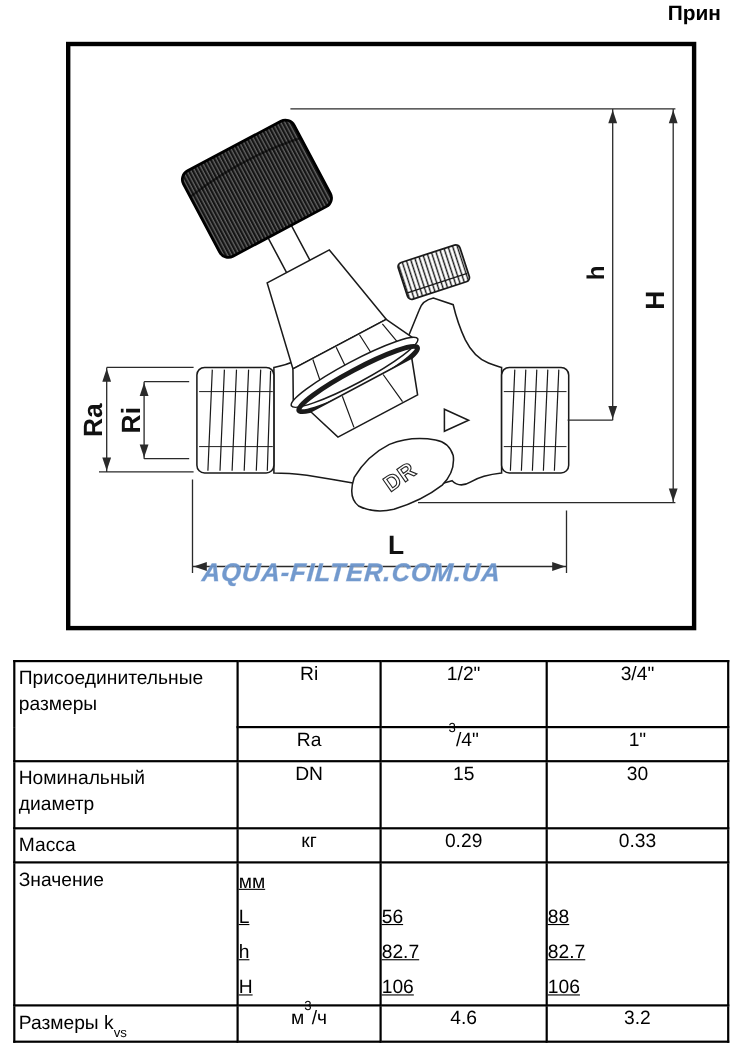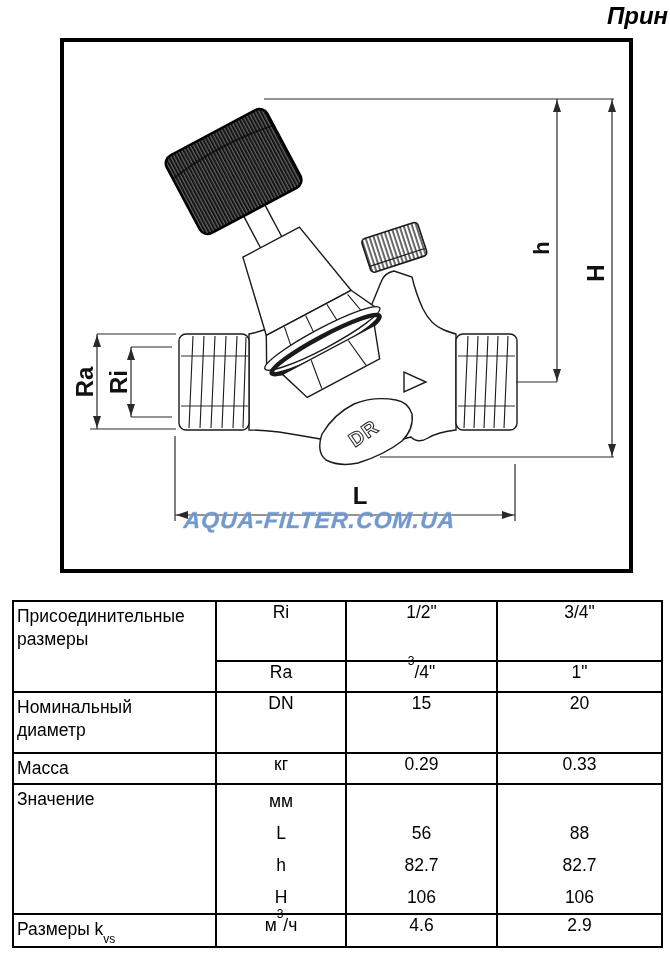--- a/index.html
+++ b/index.html
@@ -3,21 +3,21 @@
 <meta charset="utf-8">
 <style>
   html,body { margin:0; padding:0; }
   body {
     width:670px; height:960px; position:relative; overflow:hidden;
     background:#ffffff; color:#000;
     font-family:"Liberation Sans", sans-serif;
   }
   .header-frag {
     position:absolute; top:2px; left:607px;
-    font-size:24px; font-weight:bold; white-space:nowrap;font-style:italic;
+    font-size:19px; font-weight:bold; white-space:nowrap;
   }
   .frame {
     position:absolute; left:60px; top:38px;
     width:565px; height:527px; border:4px solid #000; background:#fff;
   }
   .frame svg { display:block; }
   svg text { font-family:"Liberation Sans", sans-serif; }
   .dimlabel { font-size:24px; font-weight:bold; fill:#111; }
   .dimlabel-sm { font-size:22px; font-weight:bold; fill:#111; }
   .dr-text { font-size:20px; font-weight:bold; fill:#fff; stroke:#222; stroke-width:1; letter-spacing:1px; }
@@ -37,21 +37,21 @@
   td.c2 { width:149px; }
   td.c3 { width:163px; }
   .lbl { padding:3px 2px 0 3px; line-height:1.3; max-width:178px; }
   .ctr { text-align:center; padding-top:3px; }
   .tall { height:58px; }
   .short { height:29px; }
   .dn-h { height:59px; }
   .mass-h { height:29px; }
   .dims-h { height:125px; }
   .kvs-h { height:31px; }
-  .dimline { height:32px; line-height:32px; text-align:center; }
+  .dimline { height:32px; line-height:32px; text-align:left;text-decoration:underline; }
   sup.s { font-size:12px; line-height:0; position:relative; top:-6px; }
   sub.s { font-size:12px; line-height:0; position:relative; top:3px; }
 </style>
 </head>
 <body>
 
 <div class="header-frag">Прин</div>
 
 <div class="frame">
   <svg width="565" height="527" viewBox="0 0 565 527">
@@ -190,21 +190,21 @@
     <td class="c0 dn-h">
       <div class="lbl">Номинальный диаметр</div>
     </td>
     <td class="c1 dn-h ctr">
       <span>DN</span>
     </td>
     <td class="c2 dn-h ctr">
       <span>15</span>
     </td>
     <td class="c3 dn-h ctr">
-      <span>20</span>
+      <span>30</span>
     </td>
   </tr>
 
   <tr>
     <td class="c0 mass-h">
       <div class="lbl">Масса</div>
     </td>
     <td class="c1 mass-h ctr">
       <span>кг</span>
     </td>
@@ -244,17 +244,17 @@
     <td class="c0 kvs-h">
       <div class="lbl"><span>Размеры k</span><sub class="s">vs</sub></div>
     </td>
     <td class="c1 kvs-h ctr">
       <span>м</span><sup class="s">3</sup><span>/ч</span>
     </td>
     <td class="c2 kvs-h ctr">
       <span>4.6</span>
     </td>
     <td class="c3 kvs-h ctr">
-      <span>2.9</span>
+      <span>3.2</span>
     </td>
   </tr>
 </tbody>
   </table>
 
 </body></html>

